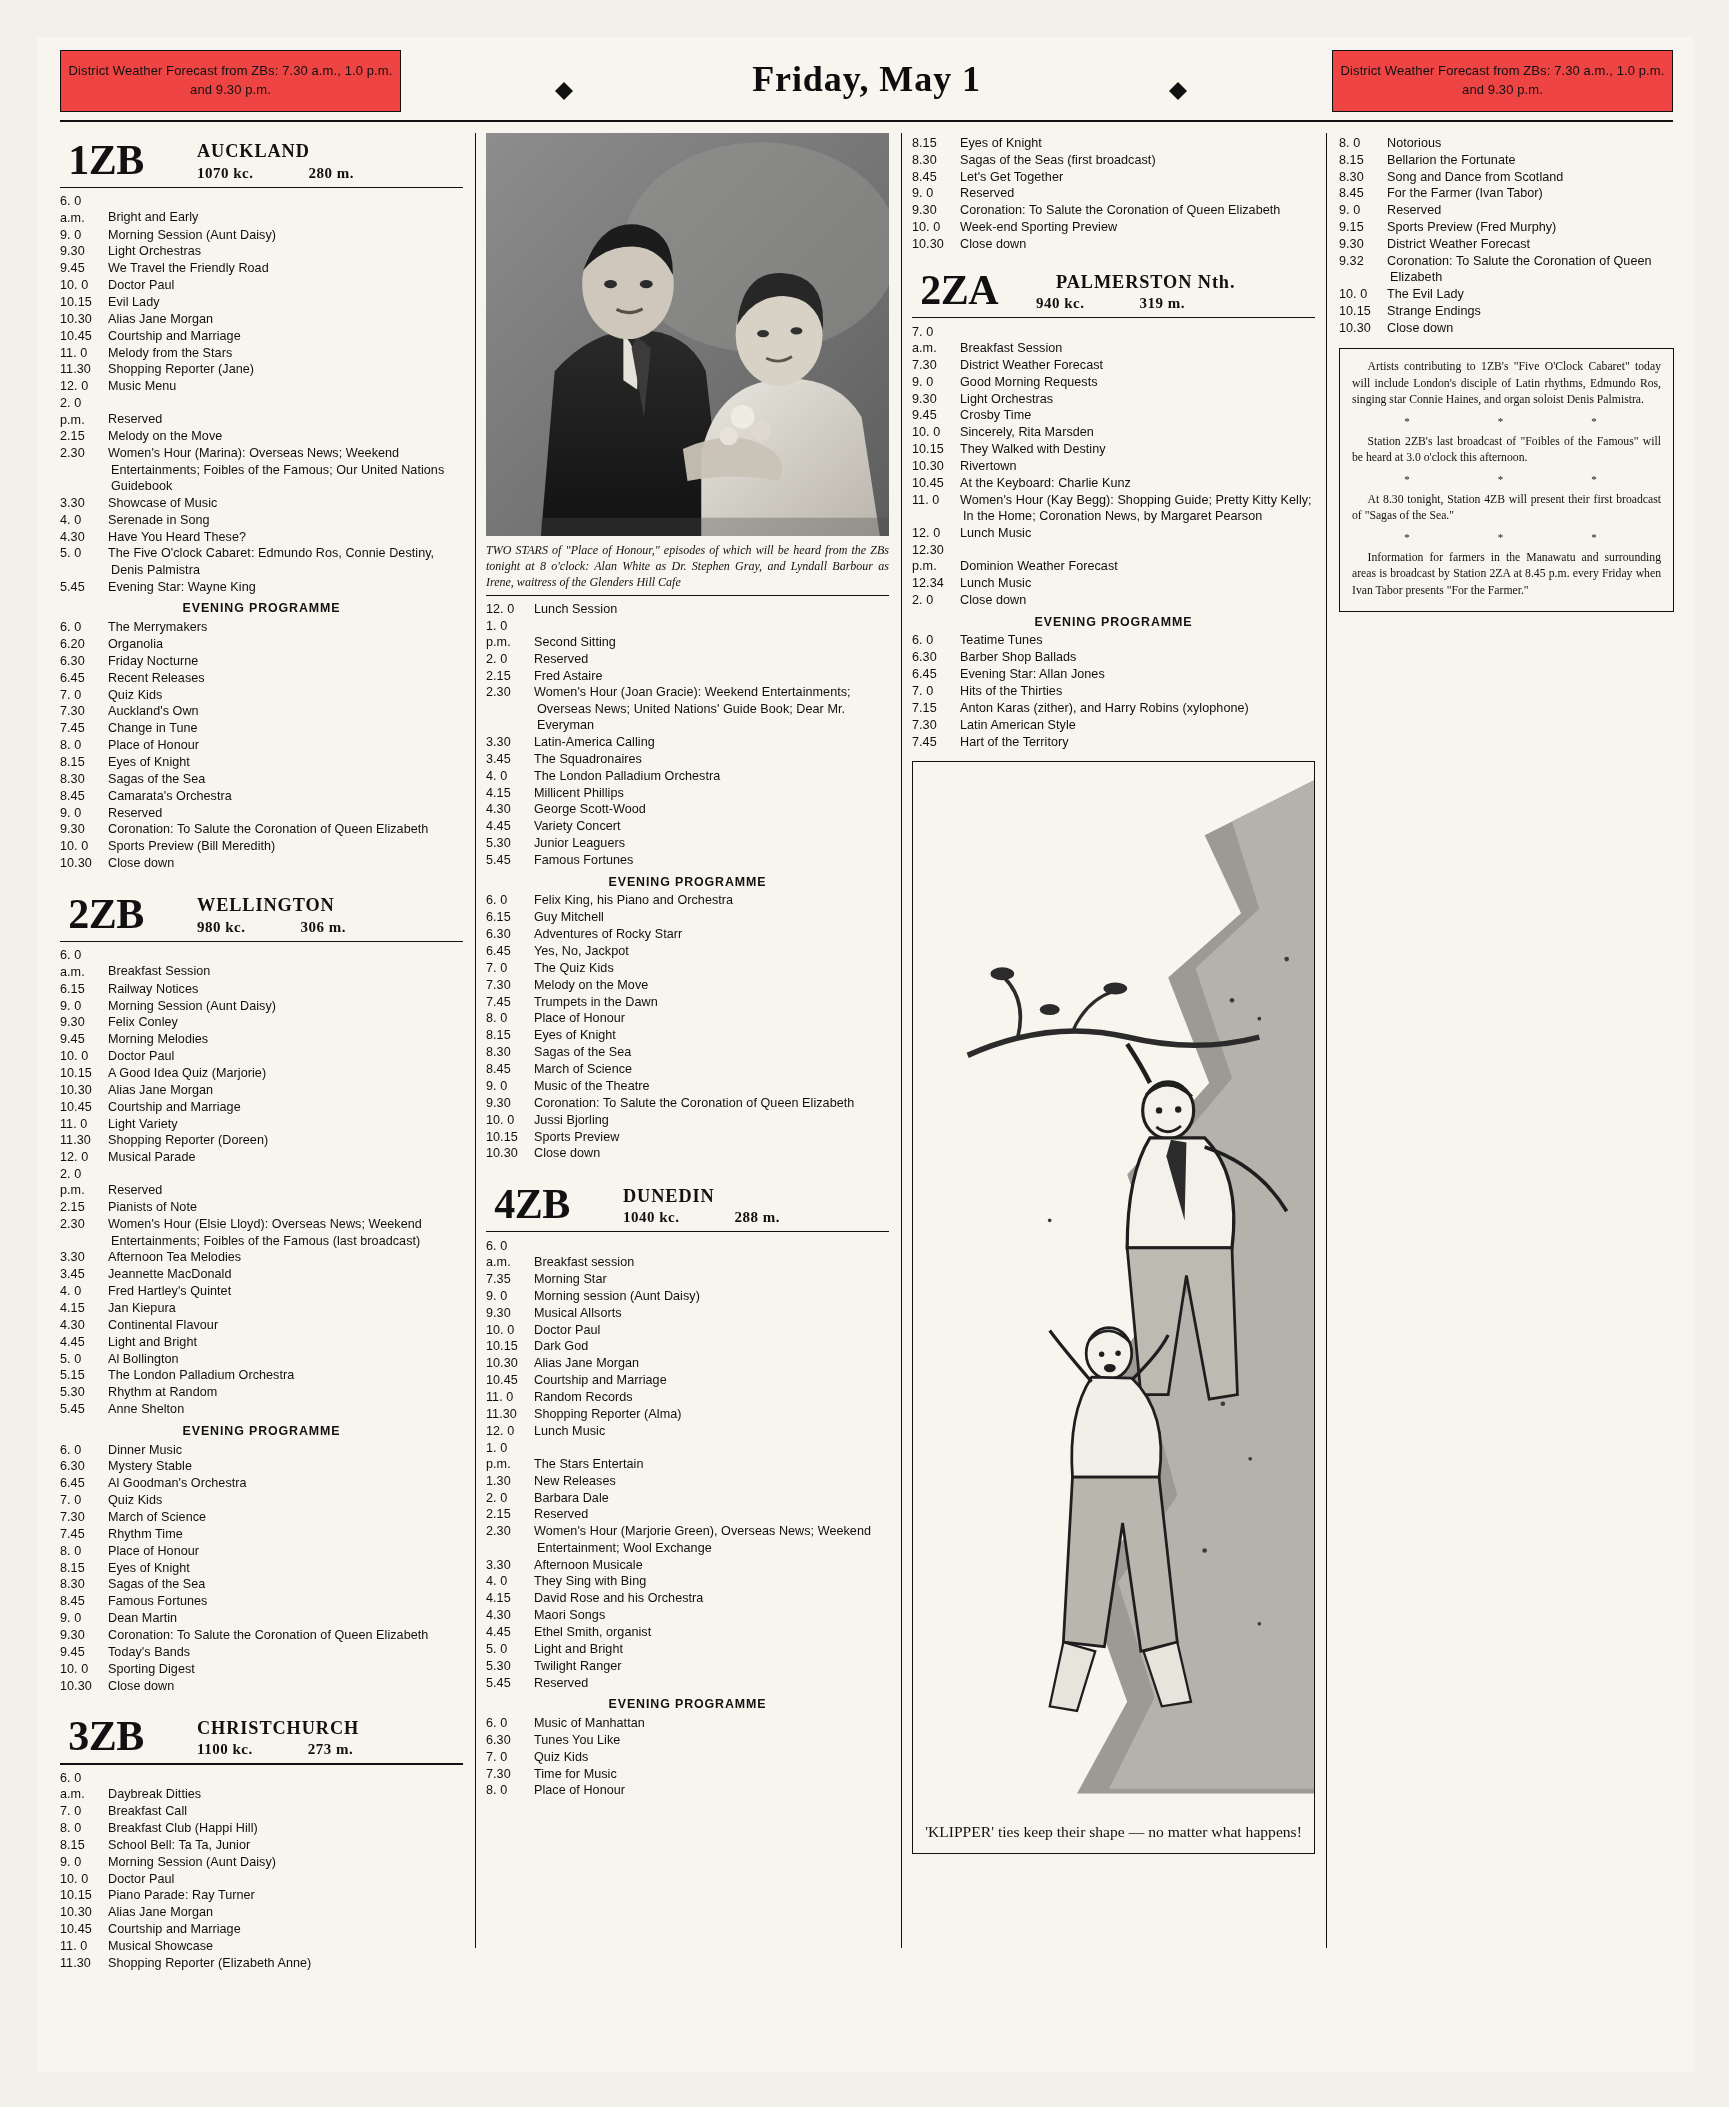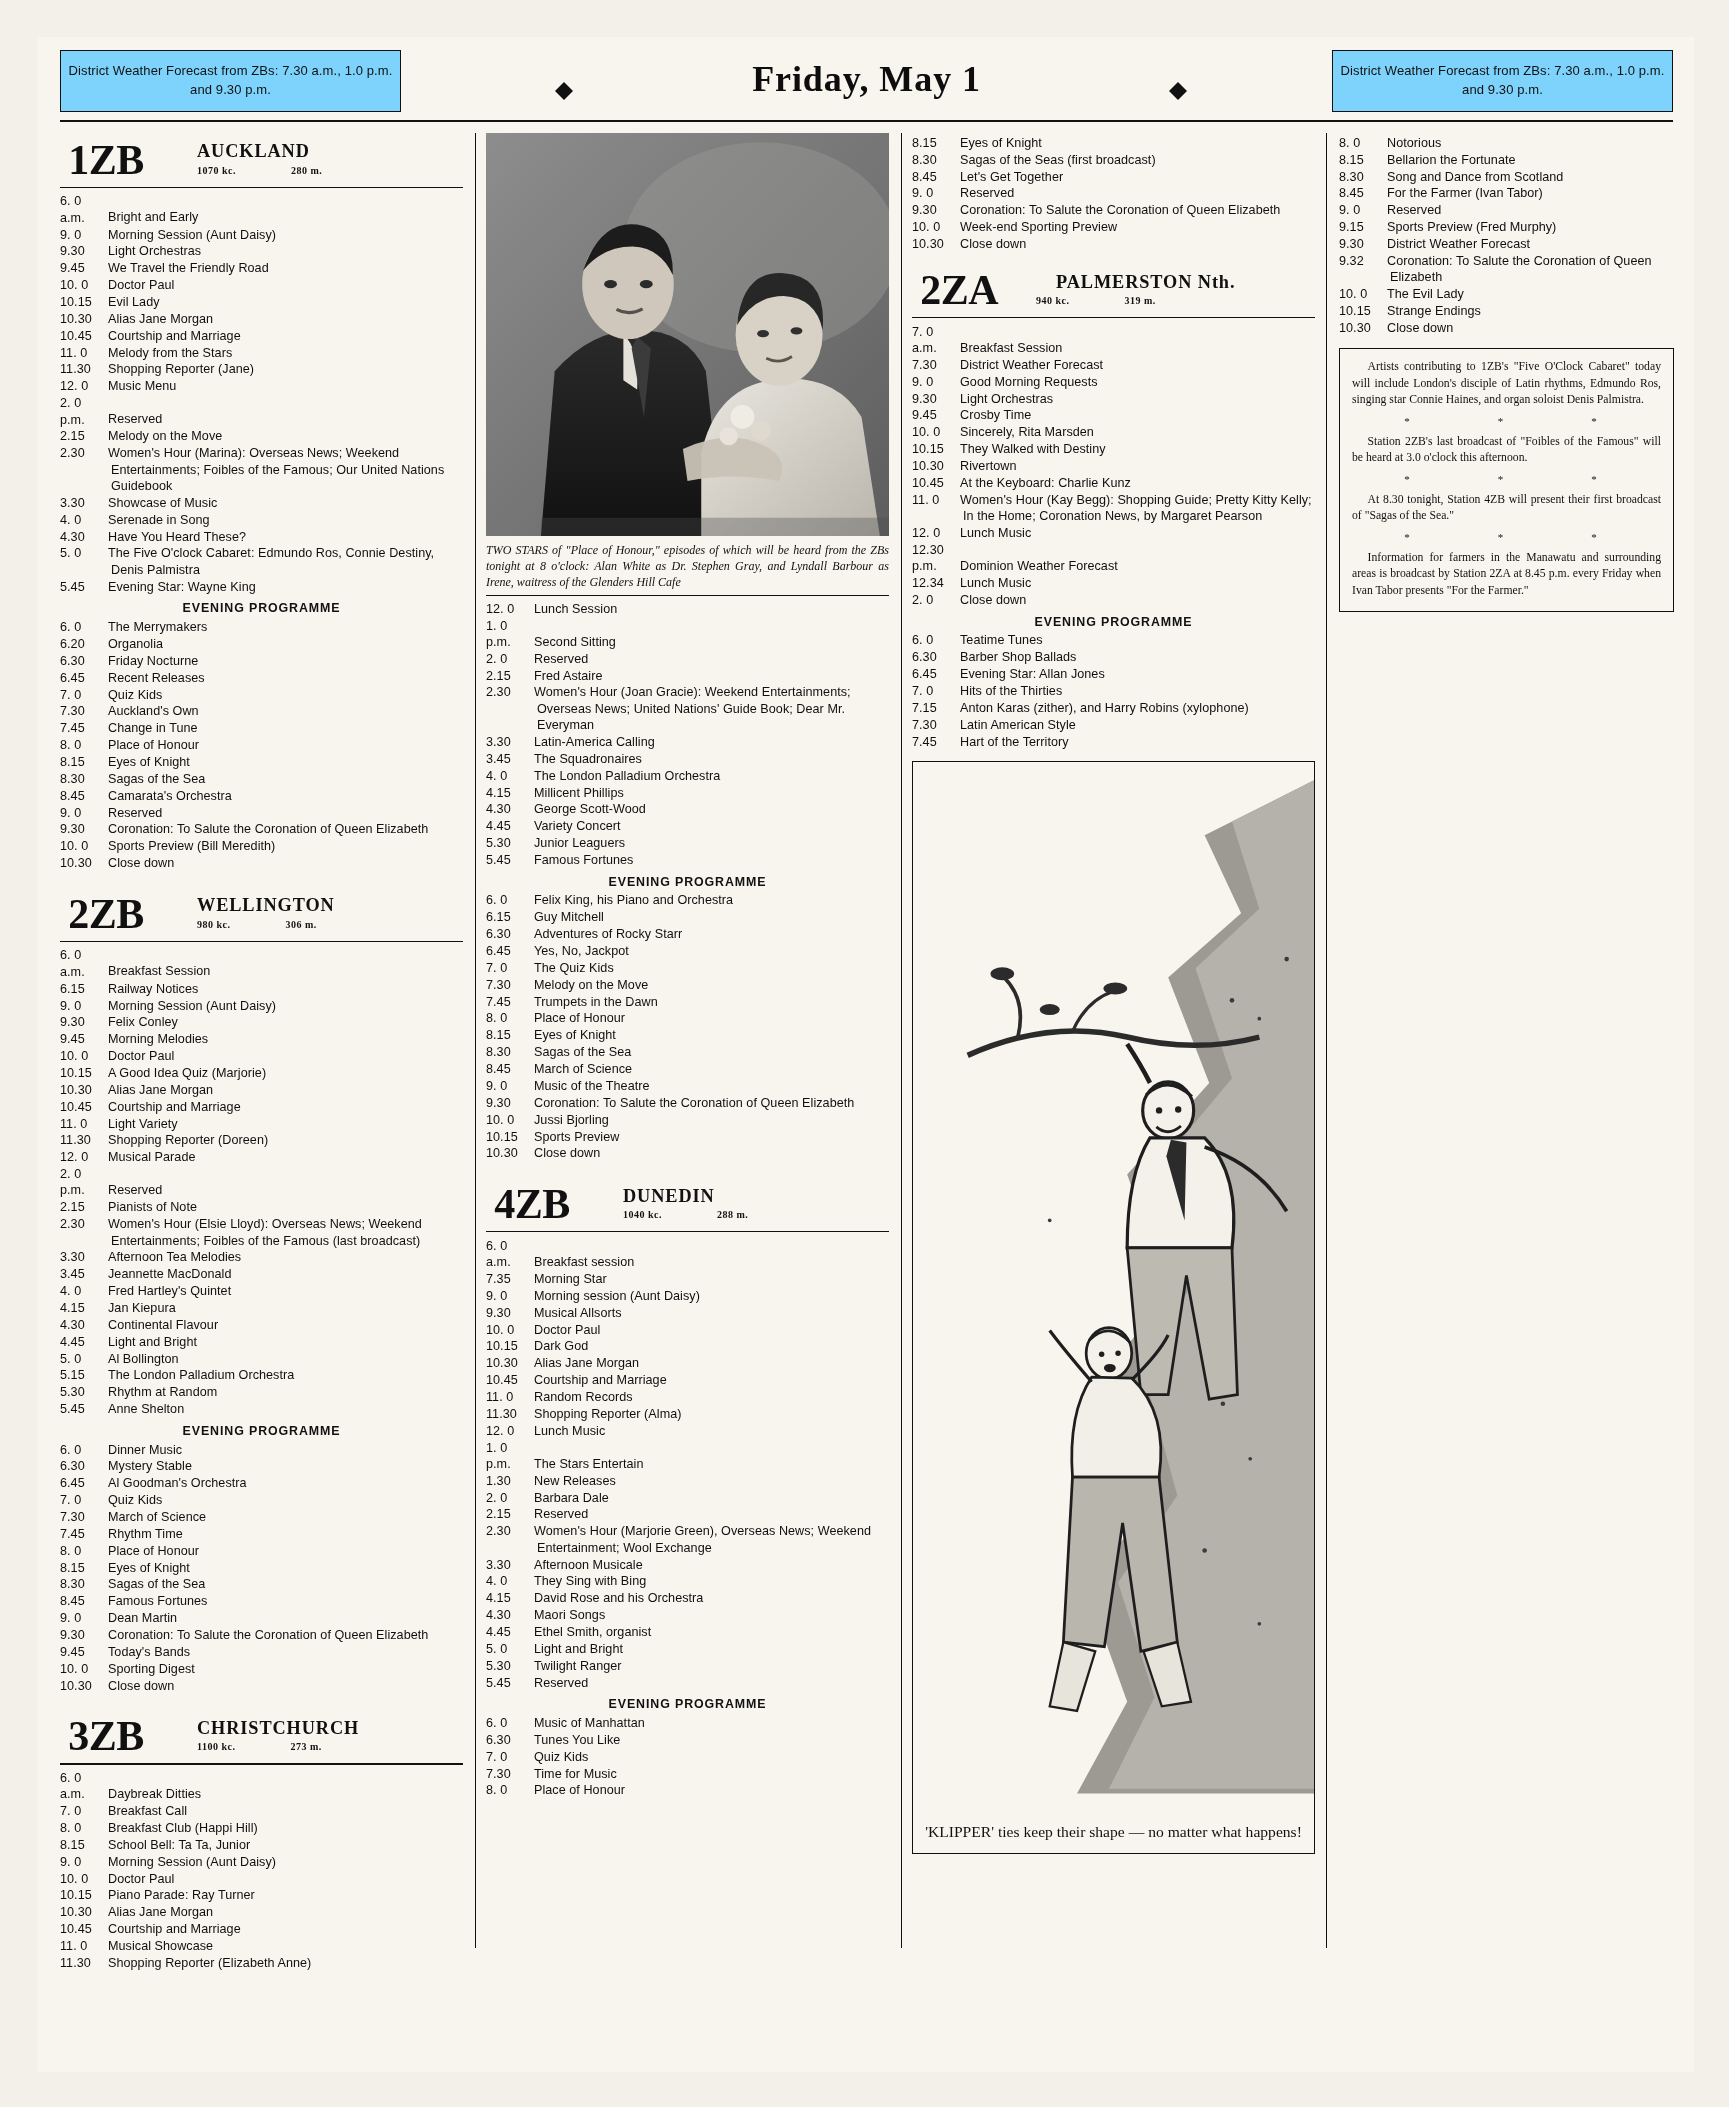--- a/index.html
+++ b/index.html
@@ -14,21 +14,21 @@
   .sheet{
     position:absolute;left:37px;top:37px;width:1657px;height:2035px;
     background:#f7f5ee;
   }
   
   .topbar{
     position:absolute;left:60px;top:50px;width:1613px;height:64px;
   }
   .wxbox{
     position:absolute;top:0;width:339px;height:60px;
-    border:1.8px solid #111;background:#7dd3fc;
+    border:1.8px solid #111;background:#ef4444;
     display:flex;align-items:center;justify-content:center;
     text-align:center;
   }
   .wxbox.left{left:0;}
   .wxbox.right{right:0;}
   .wxbox .wxtext{
     font-size:13px;line-height:1.45;color:#111;letter-spacing:0.1px;
     font-family:"Liberation Sans", sans-serif;
     padding:0 6.4px;
   }
@@ -67,21 +67,21 @@
   .st-call{
     font-family:"Liberation Serif", serif;font-weight:bold;font-size:42px;
     color:#111;letter-spacing:-0.5px;position:absolute;left:8.2px;top:0;
   }
   .st-city{
     position:absolute;left:137px;top:5.5px;font-family:"Liberation Serif", serif;
     font-weight:bold;font-size:18.3px;letter-spacing:0.9px;color:#111;
   }
   .st-freq{
     position:absolute;left:137px;top:29px;font-family:"Liberation Serif", serif;
-    font-weight:bold;font-size:10px;color:#111;letter-spacing:0.5px;
+    font-weight:bold;font-size:15px;color:#111;letter-spacing:0.5px;
   }
   .st-freq .m{margin-left:55px;}
   .st-rule{position:absolute;left:0;top:51px;width:100%;height:1.4px;background:#111;}
 
   
   ul.prog{list-style:none;margin:0 0 2.7px 0;padding:0;}
   ul.prog li{
     font-size:12.6px;line-height:1.30;color:#0f0f0f;
     padding-left:51px;text-indent:-51px;
     margin-bottom:0.5px;

